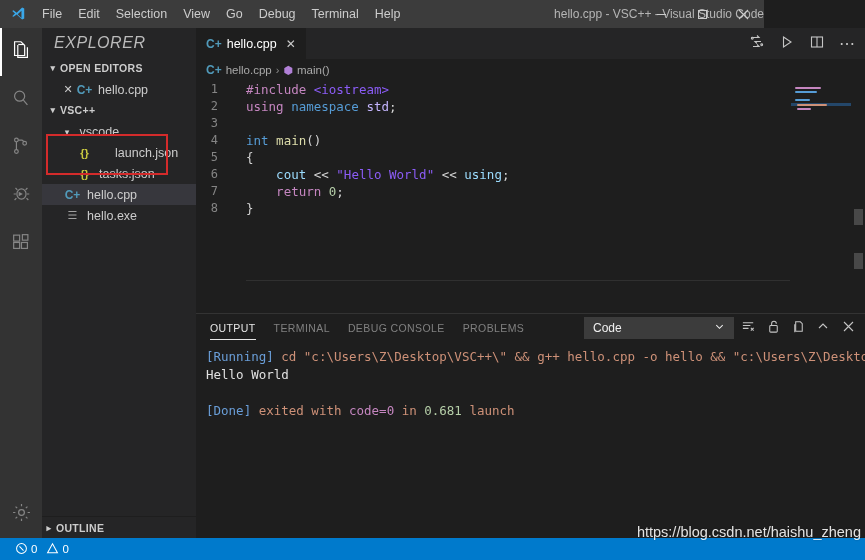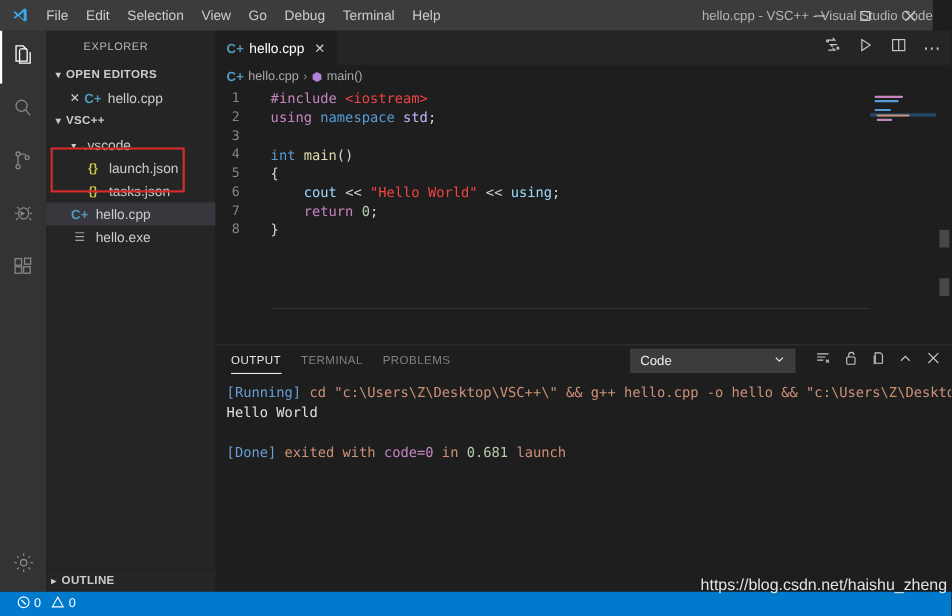--- a/index.html
+++ b/index.html
@@ -7,21 +7,21 @@
     width: 865px; height: 560px;
     background: #1e1e1e;
     font-family: "Liberation Sans", sans-serif;
     overflow: hidden;
     -webkit-font-smoothing: antialiased;
   }
   #app { position: relative; width: 865px; height: 560px; }
 
   
   .titlebar {
-    position: absolute; top: 0; left: 0; width: 848px; height: 28px;
+    position: absolute; top: 0; left: 0; width: 764px; height: 28px;
     background: #3c3c3c; display: flex; align-items: center;
     font-size: 12px; color: #cccccc;
   }
   .vs-logo { width: 34px; height: 28px; display: flex; align-items: center; justify-content: center; }
   .vs-logo svg { width: 17px; height: 17px; }
   .menu { display: flex; align-items: center; height: 28px; }
   .menu-item {
     padding: 0 8px; height: 28px; line-height: 28px;
     font-size: 12.5px; color: #cccccc; cursor: default; white-space: nowrap;
   }
@@ -49,22 +49,22 @@
     content: ""; position: absolute; left: 0; top: 0; width: 2px; height: 48px; background: #ffffff;
   }
   .act-bottom { margin-top: auto; }
 
   
   .sidebar {
     position: absolute; left: 42px; top: 28px; width: 154px; height: 510px;
     background: #252526; color: #cccccc; font-size: 12px;
   }
   .sb-title {
-    height: 30px; line-height: 30px; padding-left: 34px;
-    font-size: 10px; letter-spacing: .55px; color: #bbbbbb; font-weight: 400;
+    height: 30px; line-height: 30px; padding-left: 12px;
+    font-size: 16px; letter-spacing: .55px; color: #bbbbbb; font-weight: 400; font-style: italic;
   }
   .sec-header {
     height: 21px; line-height: 21px; display: flex; align-items: center;
     font-size: 10.5px; font-weight: bold; letter-spacing: .3px; color: #cccccc;
     padding-left: 4px;
   }
   .twisty { width: 14px; display: inline-block; text-align: center; font-size: 9px; color: #cccccc; }
   .row {
     height: 21px; display: flex; align-items: center; font-size: 12.5px;
     color: #cccccc; white-space: nowrap;
@@ -116,21 +116,21 @@
     font-family: "DejaVu Sans Mono", monospace; font-size: 12.5px; line-height: 17px;
   }
   .cline { height: 17px; display: flex; align-items: center; white-space: pre; }
   .lnum {
     width: 38px; text-align: right; padding-right: 16px; color: #858585;
     font-size: 12px; flex: none;
   }
   .ctext { padding-left: 12px; }
   
   .t-pre   { color: #c586c0; }
-  .t-str   { color: #ef4444; }
+  .t-str   { color: #8b5cf6; }
   .t-kw    { color: #569cd6; }
   .t-kw2   { color: #c586c0; }
   .t-type  { color: #c4b5fd; }
   .t-fn    { color: #dcdcaa; }
   .t-var   { color: #9cdcfe; }
   .t-num   { color: #b5cea8; }
   .t-plain { color: #d4d4d4; }
   .t-op    { color: #d4d4d4; }
 
   .cursorline-underline {
@@ -157,21 +157,21 @@
   .ptab.active { color: #e7e7e7; }
   .ptab.active::after {
     content: ""; position: absolute; left: 0; right: 0; bottom: 2px; height: 1px; background: #e7e7e7;
   }
   .panel-actions {
     position: absolute; right: 6px; top: 0; height: 28px; display: flex; align-items: center; gap: 3px;
   }
   .select-box {
     width: 150px; height: 22px; background: #3c3c3c; border: 1px solid #3c3c3c;
     color: #f0f0f0; font-size: 12px; display: flex; align-items: center;
-    padding: 0 8px; justify-content: space-between; margin-right: 11px;
+    padding: 0 8px; justify-content: space-between; margin-right: 0;
   }
   .pa-btn { width: 22px; height: 22px; display: flex; align-items: center; justify-content: center; color: #c5c5c5; }
 
   .output-body {
     position: absolute; left: 0; top: 28px; right: 0; bottom: 0;
     font-family: "DejaVu Sans Mono", monospace; font-size: 12.5px; line-height: 18px;
     color: #cccccc; padding: 6px 0 0 10px; overflow: hidden; white-space: pre;
   }
   .o-blue { color: #6a9ed8; }
   .o-orange { color: #ce9178; }
@@ -313,21 +313,21 @@
       <span>VSC++</span>
     </div>
 
     <div class="row" style="padding-left:18px">
       <span class="twisty">▾</span>
       <span style="margin-left:2px">.vscode</span>
     </div>
 
     <div class="row" style="padding-left:34px">
       <span class="ico json-ico">{}</span>
-      <span style="margin-left:6px">launch.json</span>
+      <span style="margin-left:22px">launch.json</span>
     </div>
 
     <div class="row" style="padding-left:34px">
       <span class="ico json-ico">{}</span>
       <span style="margin-left:6px">tasks.json</span>
     </div>
 
     <div class="row selected" style="padding-left:22px">
       <span class="ico cpp-ico">C+</span>
       <span style="margin-left:6px">hello.cpp</span>
@@ -419,20 +419,21 @@
         <div class="sb-deco" style="top:128px;"></div>
         <div class="sb-deco" style="top:172px;"></div>
       </div>
     </div>
   </div>
 
   <div class="panel">
     <div class="panel-tabs">
       <div class="ptab active">OUTPUT</div>
       <div class="ptab">TERMINAL</div>
+      <div class="ptab">DEBUG CONSOLE</div>
       <div class="ptab">PROBLEMS</div>
 
       <div class="panel-actions">
         <div class="select-box">
           <span>Code</span>
           <span>
             <svg width="11" height="11" viewBox="0 0 12 12" fill="none" stroke="currentColor" stroke-width="1.1">
                 <path d="M2.5 4.5 6 8l3.5-3.5"></path>
               </svg>
           </span>

